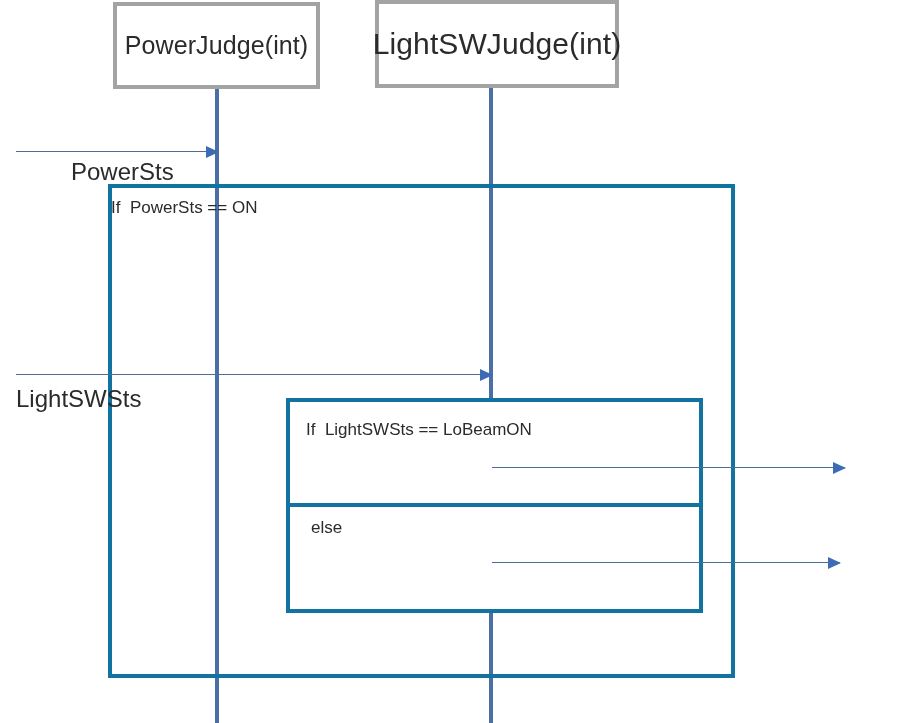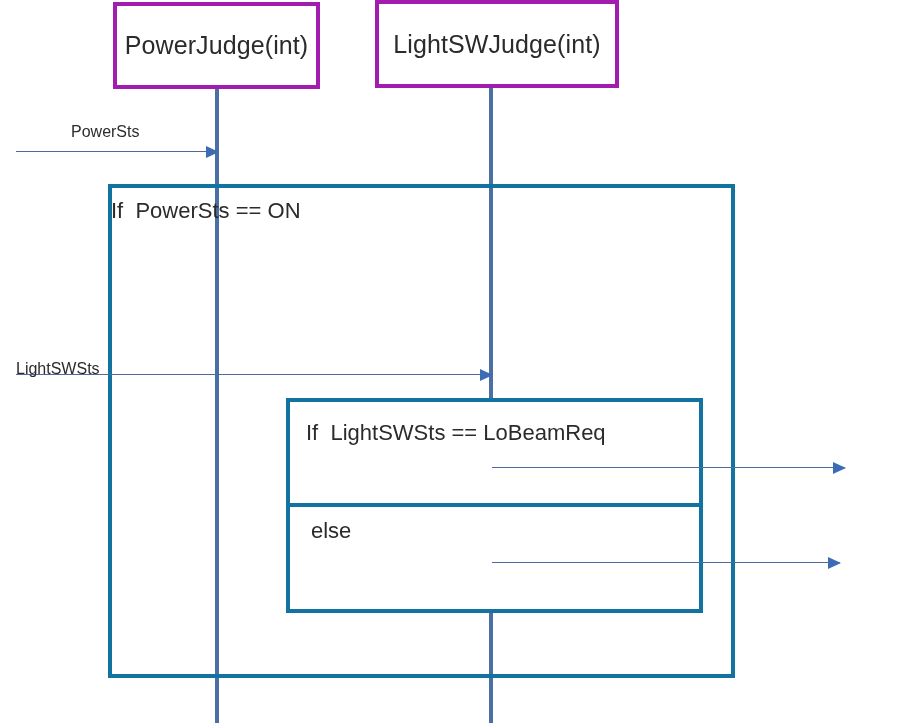--- a/index.html
+++ b/index.html
@@ -15,21 +15,21 @@
     position: relative;
     width: 912px;
     height: 723px;
     background: #ffffff;
     overflow: hidden;
   }
   
   .participant-box {
     position: absolute;
     box-sizing: border-box;
-    border: 4px solid #a21caf;
+    border: 4px solid #a3a3a3;
     background: #ffffff;
     display: flex;
     align-items: center;
     justify-content: center;
     color: #2b2b2b;
     font-weight: 400;
     letter-spacing: 0.1px;
     z-index: 6;
   }
   #participant-0 {
@@ -37,21 +37,21 @@
     top: 2px;
     width: 207px;
     height: 87px;
     font-size: 25px;
   }
   #participant-1 {
     left: 375px;
     top: 0px;
     width: 244px;
     height: 88px;
-    font-size: 25px;
+    font-size: 30px;
   }
   
   .lifeline {
     position: absolute;
     width: 4px;
     background: #4a6fa5;
     z-index: 3;
   }
   #lifeline-0 { left: 215px; top: 88px; height: 635px; }
   #lifeline-1 { left: 489px; top: 87px; height: 636px; }
@@ -82,21 +82,21 @@
     left: 286px;
     top: 503px;
     width: 417px;
     height: 4px;
     background: #1272a0;
     z-index: 5;
   }
   .fragment-label {
     position: absolute;
     color: #2b2b2b;
-    font-size: 22px;
+    font-size: 17px;
     white-space: pre;
     z-index: 7;
   }
   #fragment-outer-label { left: 111px; top: 198px; }
   #fragment-inner-label { left: 306px; top: 420px; }
   #fragment-else-label  { left: 311px; top: 518px; }
 
   
   .message {
     position: absolute;
@@ -122,44 +122,45 @@
     border-left: 13px solid #3b6cb4;
   }
   #message-0 { left: 16px; top: 151px; width: 202px; }
   #message-1 { left: 16px; top: 374px; width: 476px; }
   #message-2 { left: 492px; top: 467px; width: 353px; }
   #message-3 { left: 492px; top: 562px; width: 348px; }
 
   .message-label {
     position: absolute;
     color: #2b2b2b;
-    font-size: 16px;
+    font-size: 24px;
     line-height: 25px;
     white-space: pre;
     z-index: 9;
+    margin-top: 40px;
   }
   #message-0-label { left: 71px; top: 119px; }
-  #message-1-label { left: 16px; top: 356px; }
+  #message-1-label { left: 16px; top: 346px; }
   #message-2-label { left: 731px; top: 422px; }
   #message-3-label { left: 731px; top: 517px; }
 </style>
 </head>
 <body>
 
 <div id="diagram">
 
   <div class="lifeline" id="lifeline-0"></div>
   <div class="lifeline" id="lifeline-1"></div>
 
   <div class="fragment" id="fragment-outer"></div>
   <div class="fragment-label" id="fragment-outer-label">If  PowerSts == ON</div>
 
   <div class="fragment" id="fragment-inner"></div>
   <div class="fragment-divider"></div>
-  <div class="fragment-label" id="fragment-inner-label">If  LightSWSts == LoBeamReq</div>
+  <div class="fragment-label" id="fragment-inner-label">If  LightSWSts == LoBeamON</div>
   <div class="fragment-label" id="fragment-else-label">else</div>
 
   <div class="participant-box" id="participant-0">
     <span>PowerJudge(int)</span>
   </div>
   <div class="participant-box" id="participant-1">
     <span>LightSWJudge(int)</span>
   </div>
 
   <div class="message" id="message-0">

